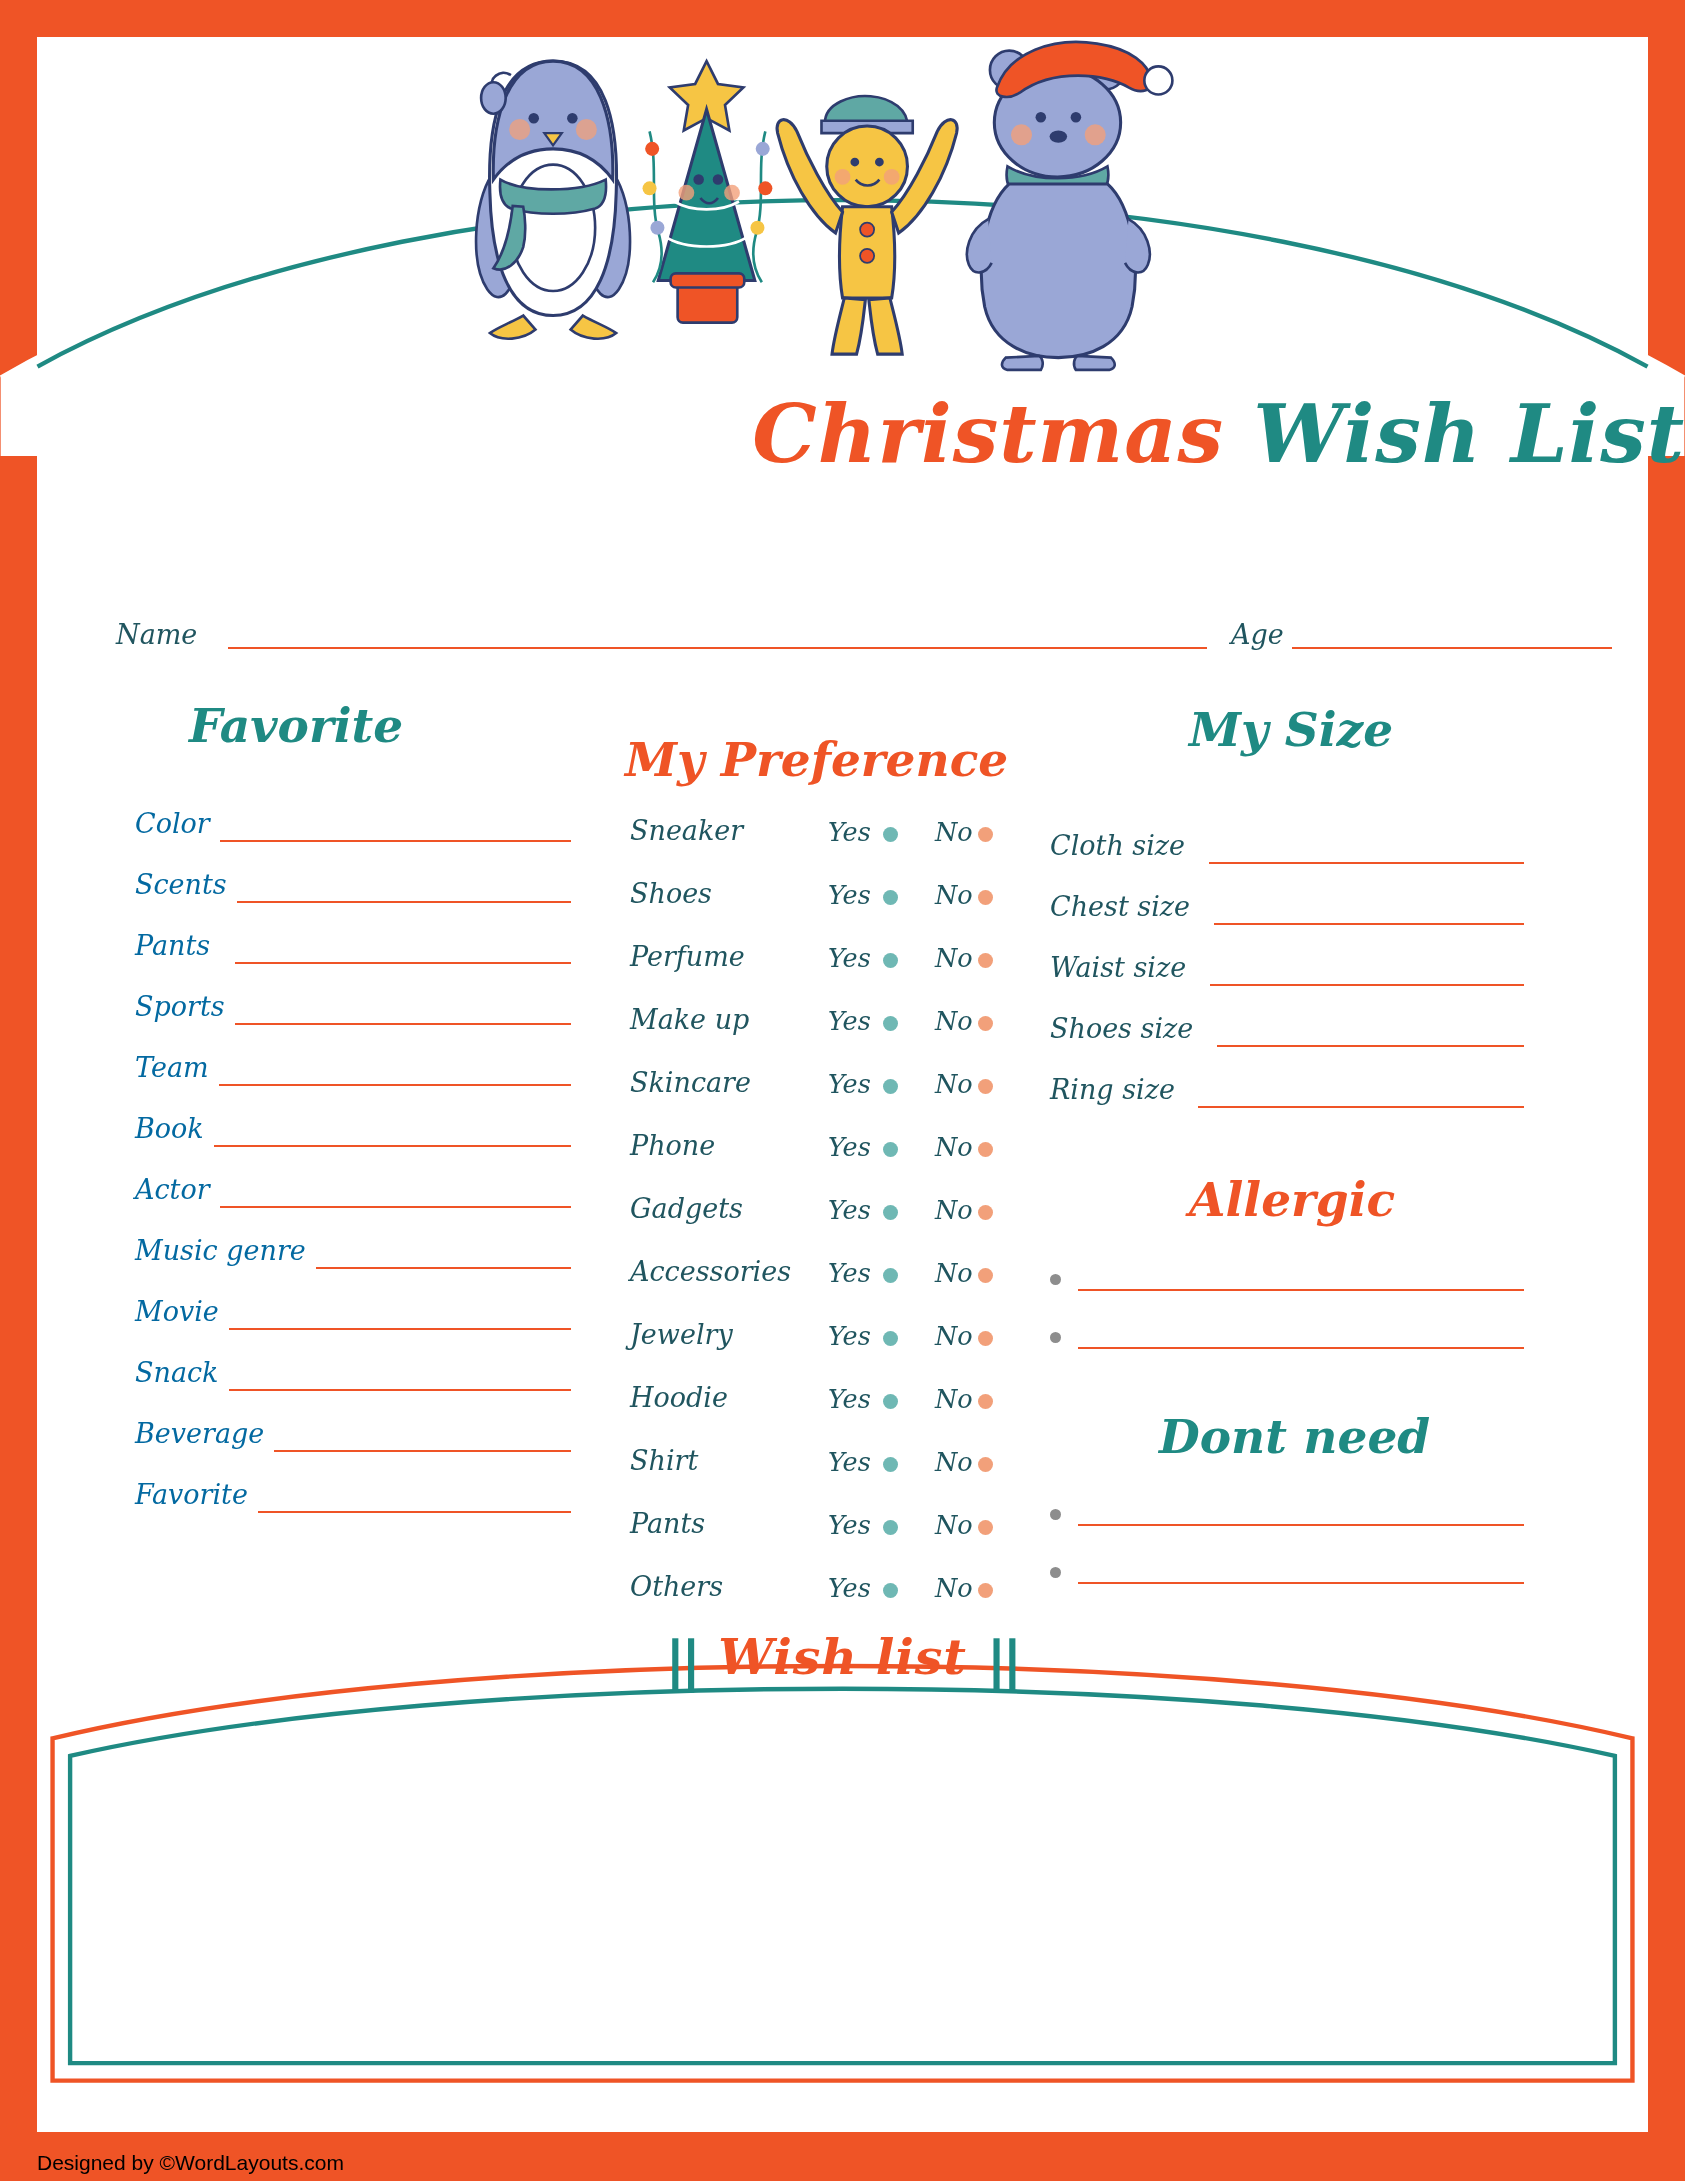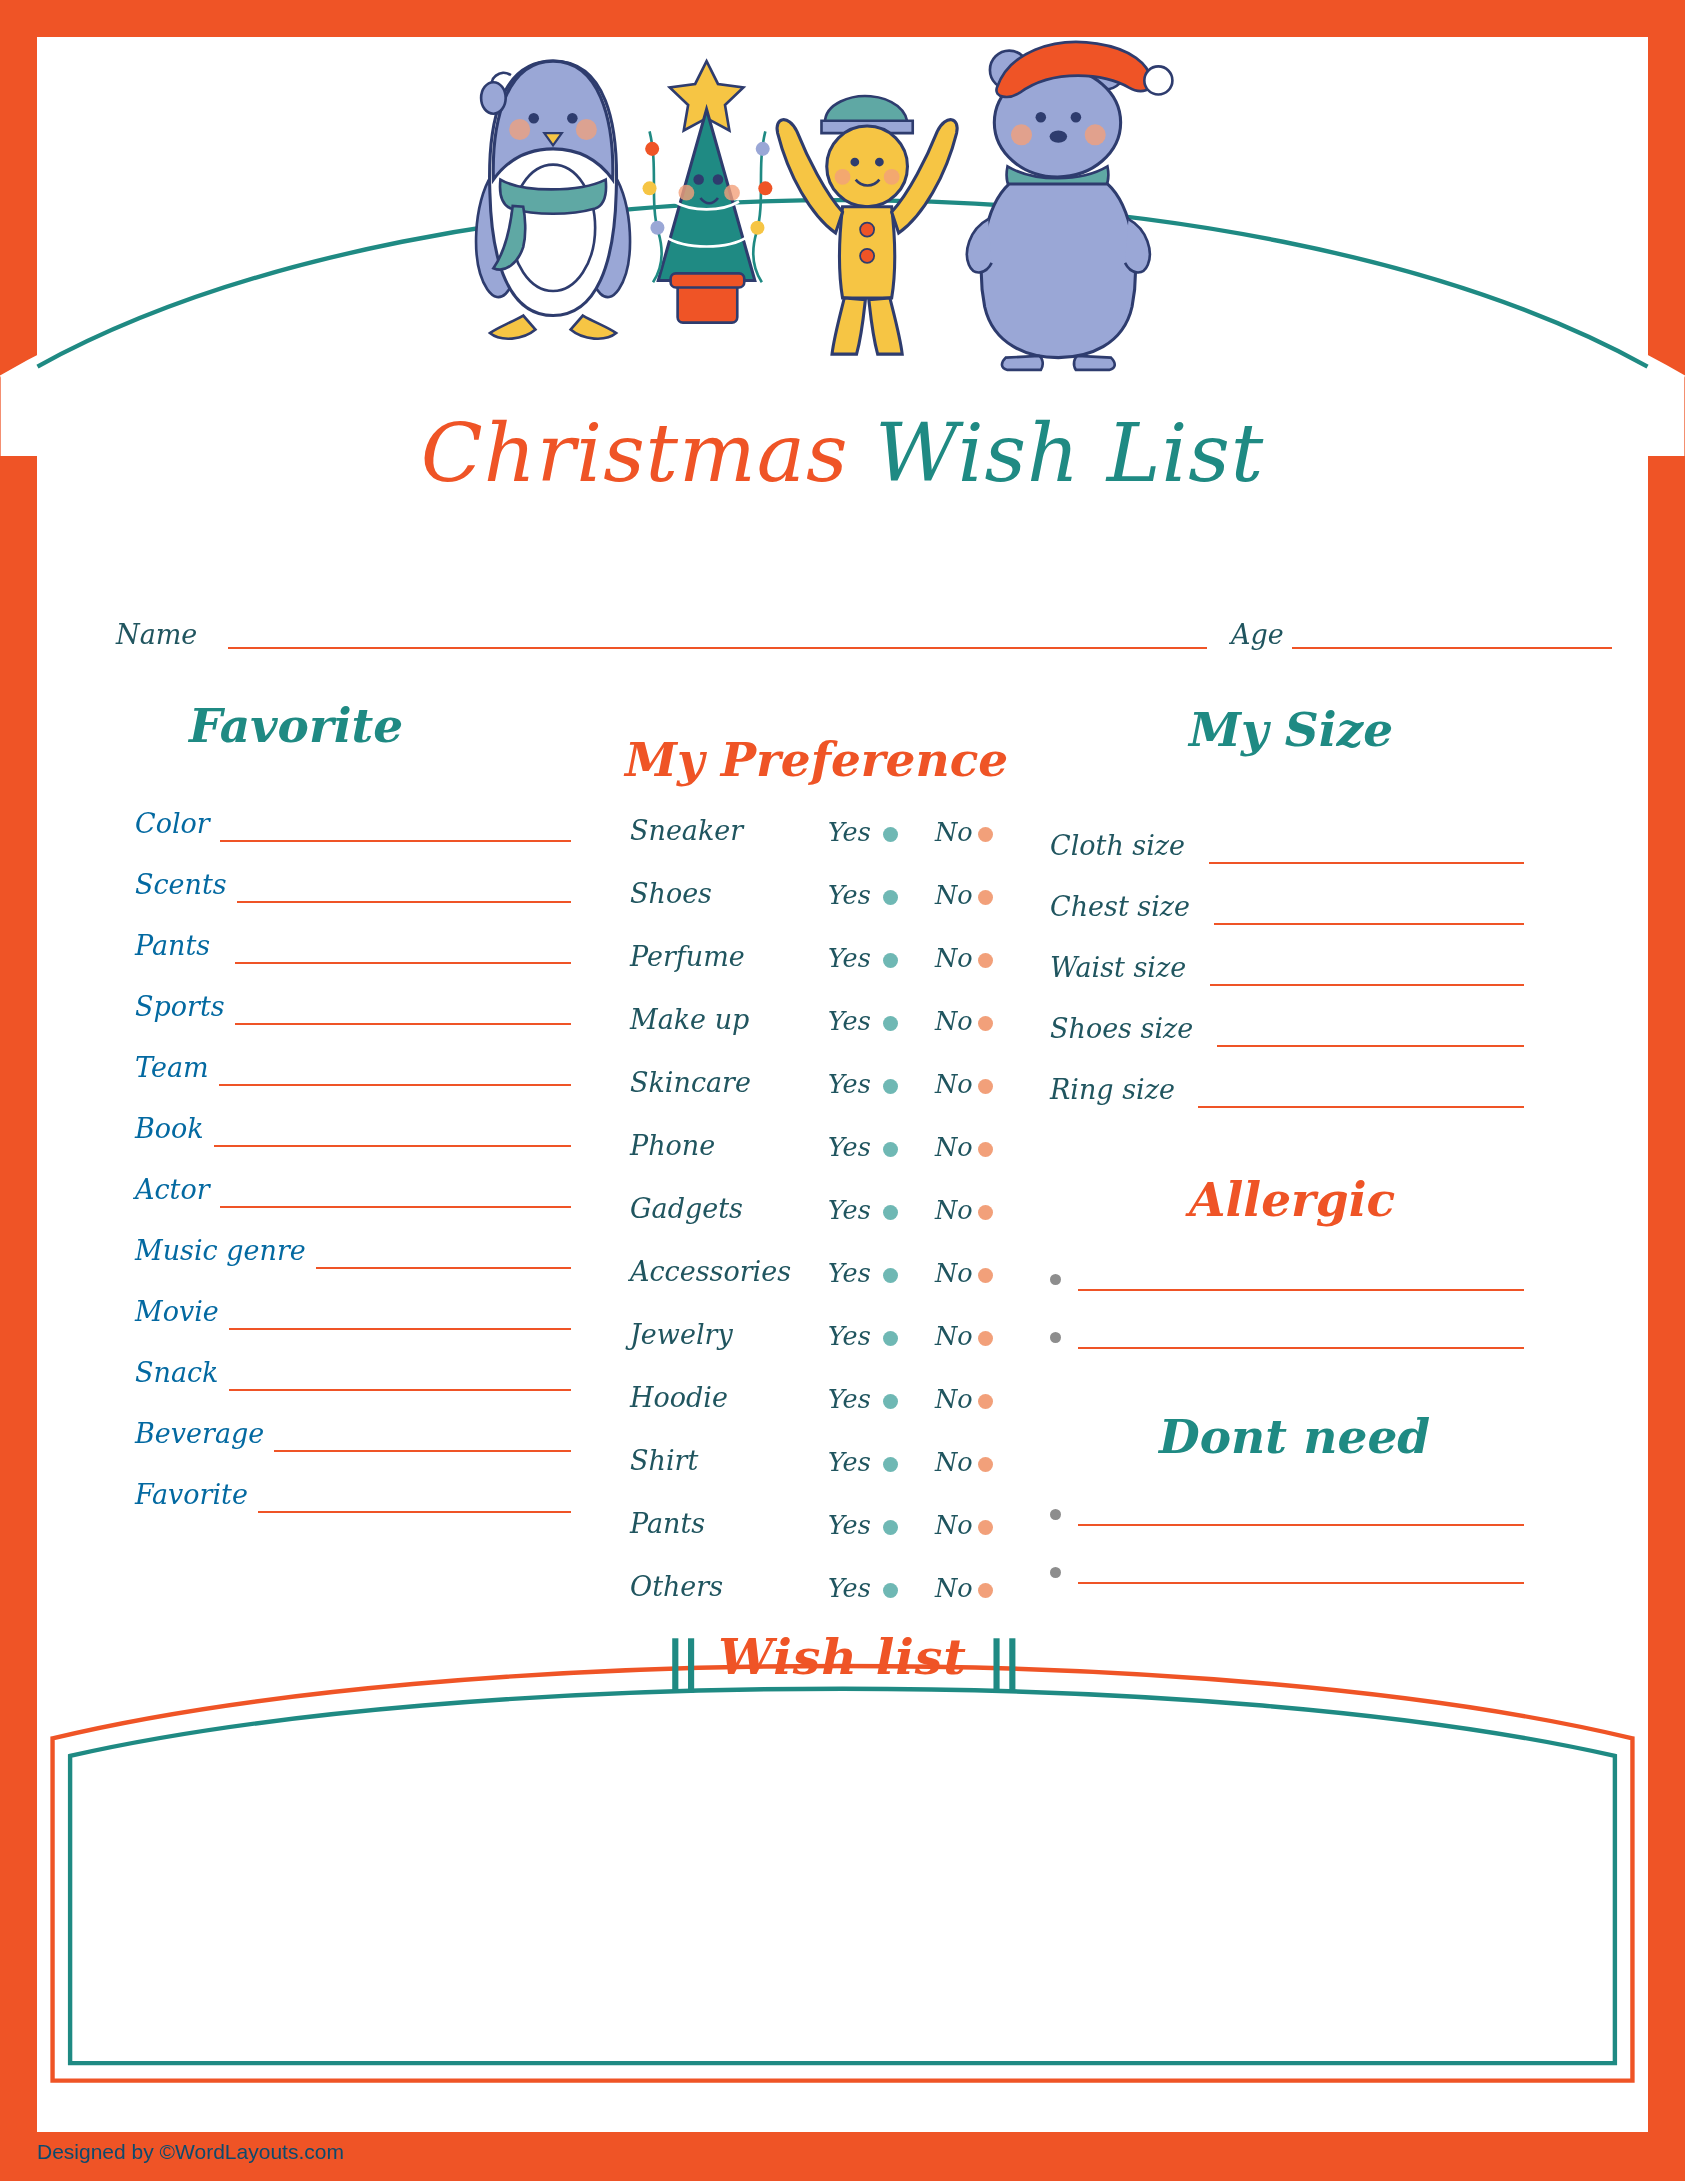--- a/index.html
+++ b/index.html
@@ -51,27 +51,26 @@
     width: 772px;
     height: 351px;
   }
 
   
   .title {
     position: absolute;
     top: 386px;
     left: 0;
     width: 1685px;
-    text-align: center;
+    text-align: right;
     font-family: "DejaVu Serif", serif;
     font-style: italic;
     font-size: 81px;
-    font-weight: normal;
+    font-weight: bold;
     letter-spacing: 0.9px;
-    margin-top: 20px;
   }
   .title .t-orange { color: #ef5426; }
   .title .t-teal  { color: #1f8a83; }
 
   
   .nameage {
     position: absolute;
     left: 116px;
     top: 619px;
     width: 1404px;
@@ -285,22 +284,22 @@
     position: absolute;
     left: 0;
     bottom: 0;
     width: 1685px;
     height: 49px;
     background: #ef5426;
   }
   .footer-text {
     position: absolute;
     left: 37px;
-    bottom: 17px;
-    color: #0c4a6e;
+    bottom: 6px;
+    color: #000000;
     font-family: "Liberation Sans", sans-serif;
     font-size: 21px;
   }
 </style>
 </head>
 <body>
 
 <div id="page">
 
   <div class="frame-orange"></div>

